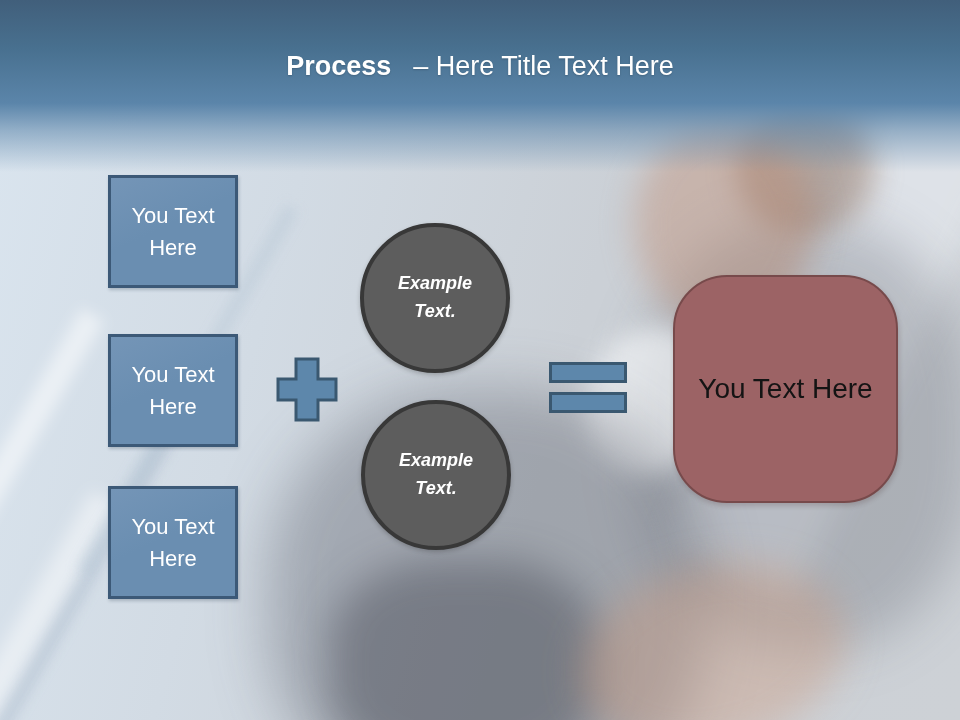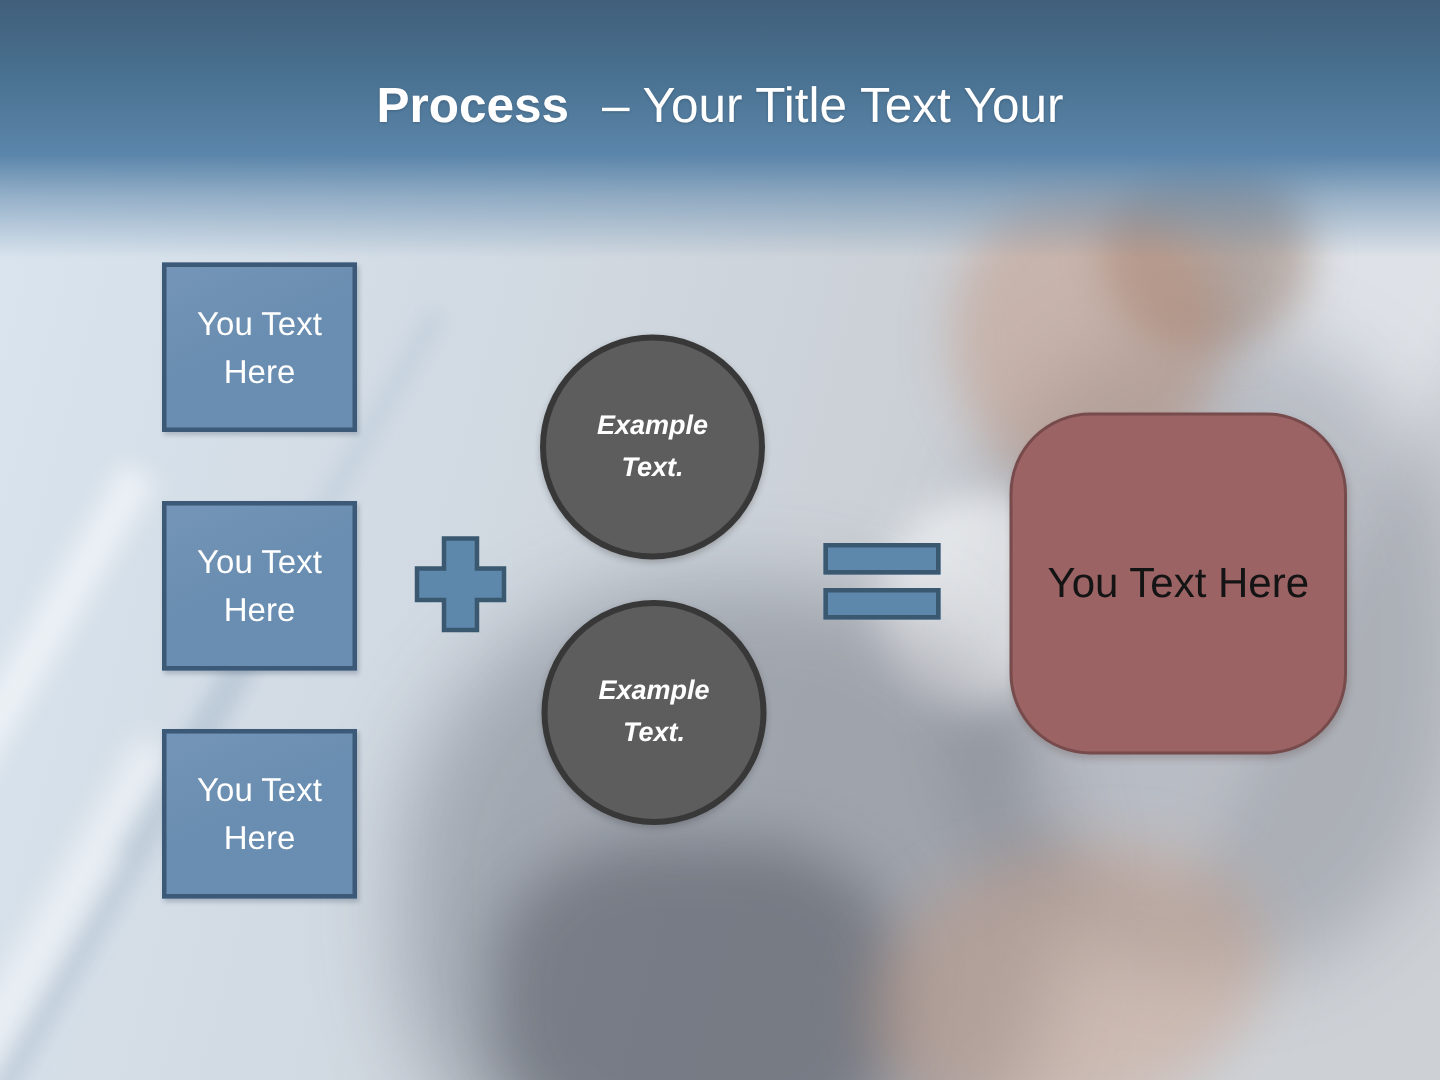--- a/index.html
+++ b/index.html
@@ -25,21 +25,21 @@
   
   .header {
     position:absolute; left:0; top:0; width:960px; height:172px;
     background:linear-gradient(to bottom,
       #415f7b 0%, #48708f 28%, #5b85aa 60%,
       rgba(91,133,170,0.55) 76%, rgba(216,227,237,0) 100%);
   }
   .title {
     position:absolute; left:0; top:52px; width:960px;
     display:flex; justify-content:center; align-items:baseline; gap:22px;
-    color:#ffffff; font-size:33px; line-height:1.1;
+    color:#ffffff; font-size:27px; line-height:1.1;
     text-shadow:0 1px 2px rgba(0,0,0,0.18);
   }
   .title .t-bold { font-weight:700; }
   .title .t-rest { font-weight:400; }
   
   .placeholder-box {
     position:absolute; left:108px; width:130px; height:113px;
     box-sizing:border-box; border:3px solid #3c5977;
     background:linear-gradient(155deg,#7495b7 0%, #6a8eb1 45%, #61869f00); 
     background-color:#6a8eb1;
@@ -93,21 +93,21 @@
   <div class="bg bg-hair"></div>
   <div class="bg bg-face"></div>
   <div class="bg bg-collar"></div>
   <div class="bg bg-suit"></div>
   <div class="bg bg-laptop"></div>
   <div class="bg bg-hand"></div>
 
   <div class="header"></div>
   <div class="title">
     <span class="t-bold">Process</span>
-    <span class="t-rest">– Your Title Text Your</span>
+    <span class="t-rest">– Here Title Text Here</span>
   </div>
 
   <div class="placeholder-box sq1">
     <span>You Text Here</span>
   </div>
   <div class="placeholder-box sq2">
     <span>You Text Here</span>
   </div>
   <div class="placeholder-box sq3">
     <span>You Text Here</span>

